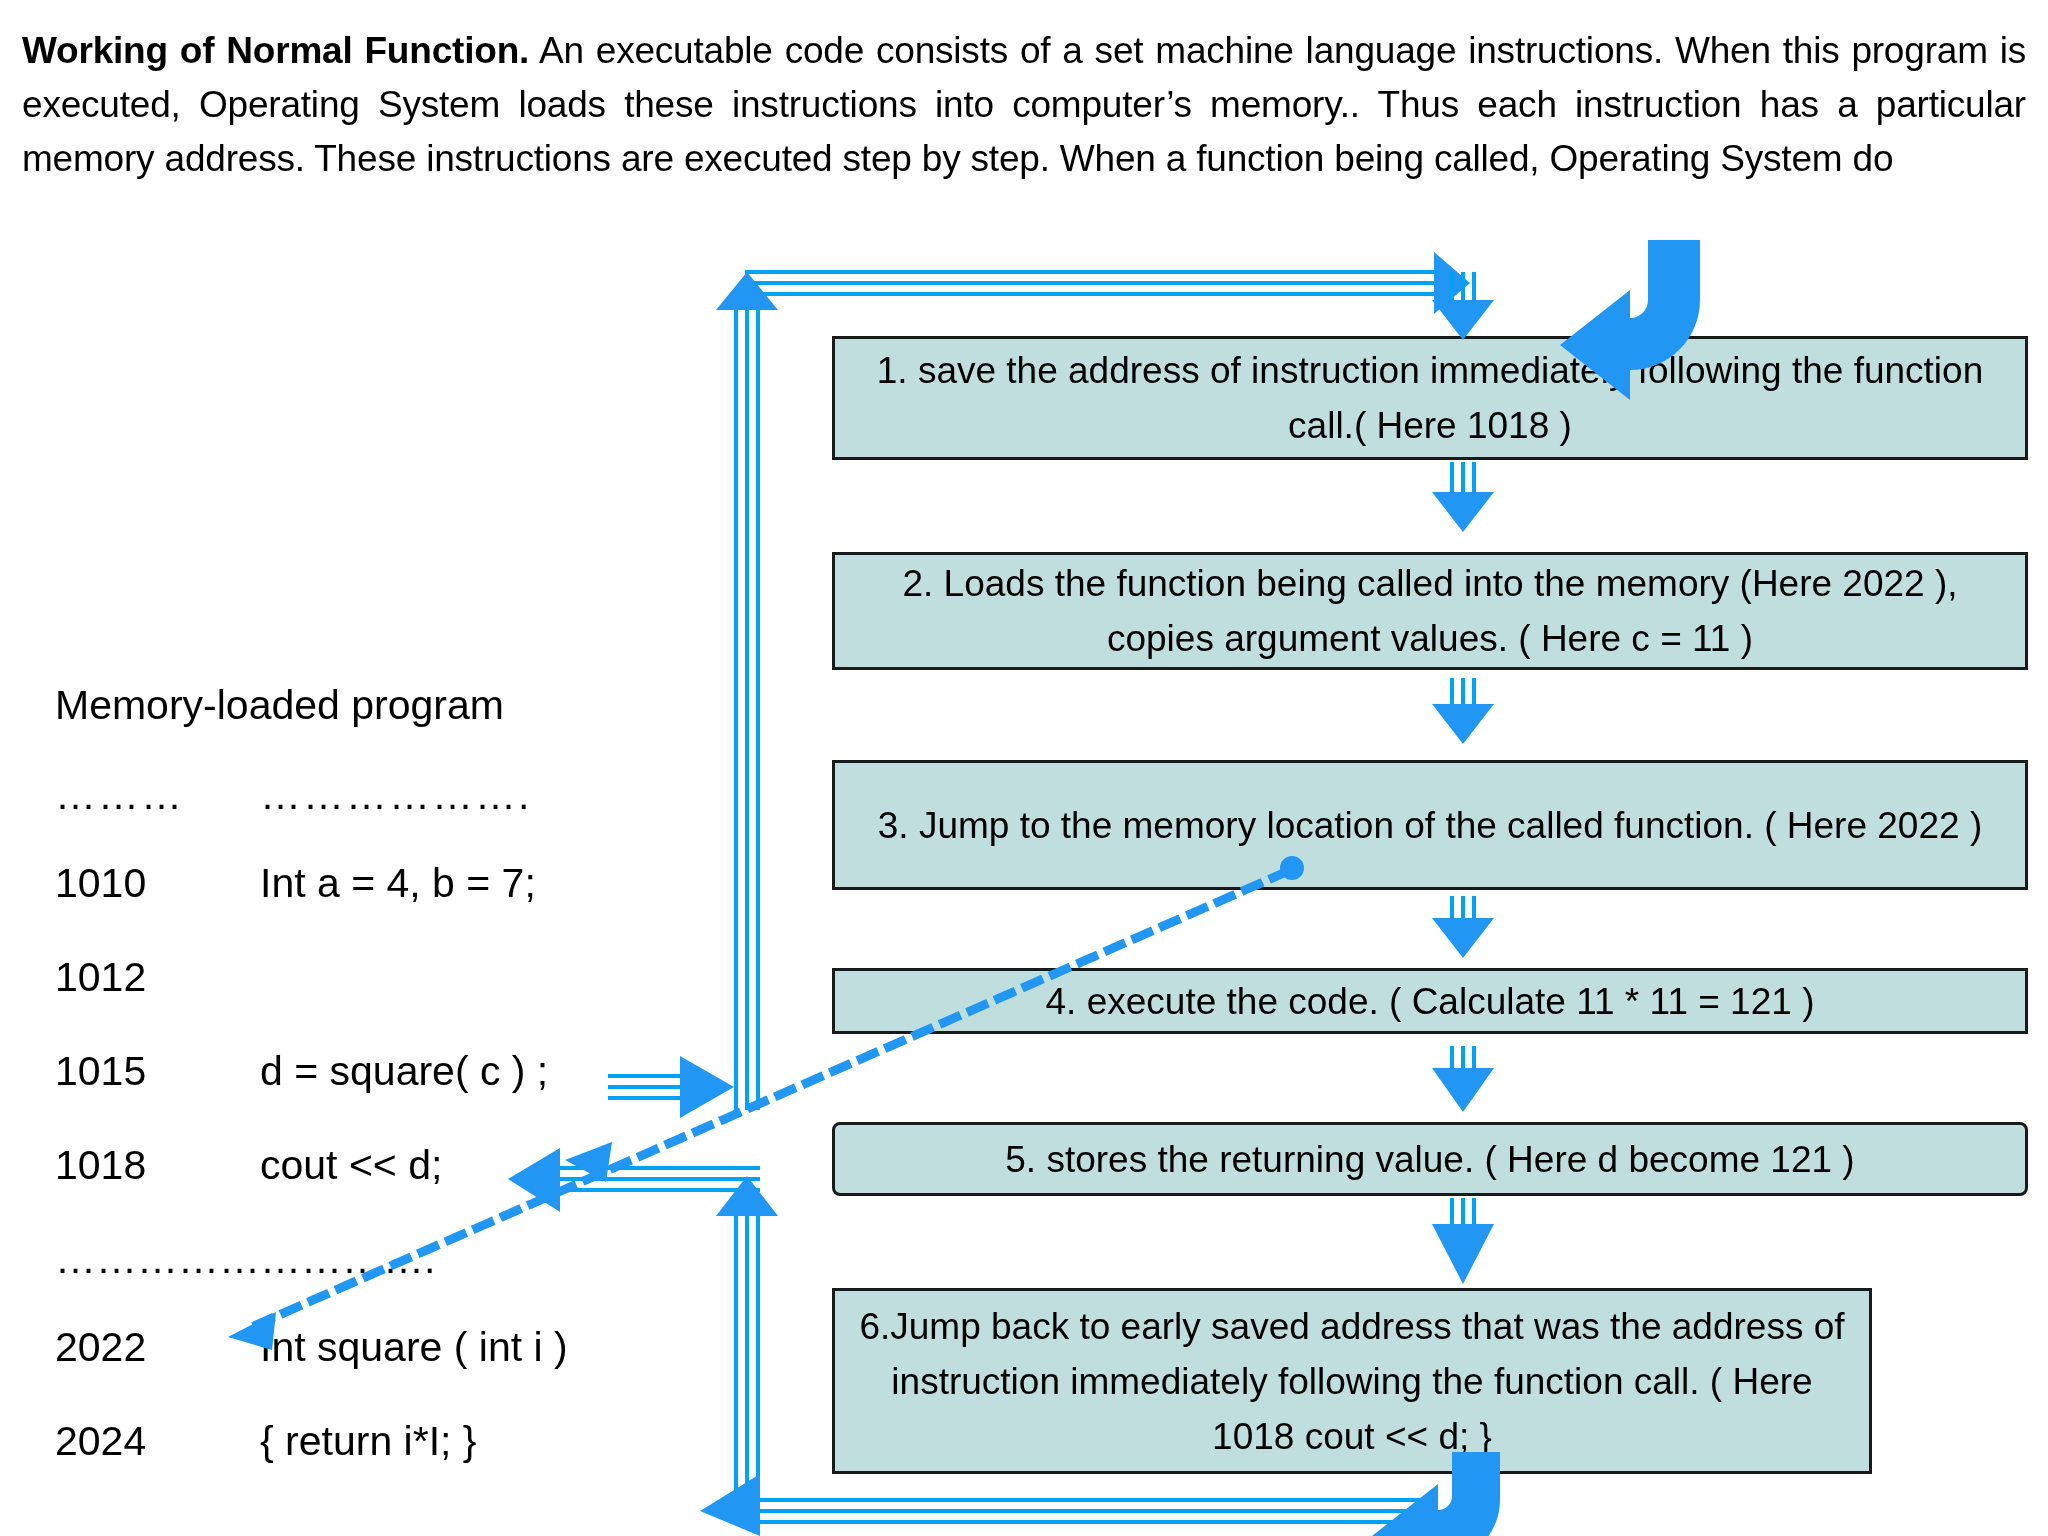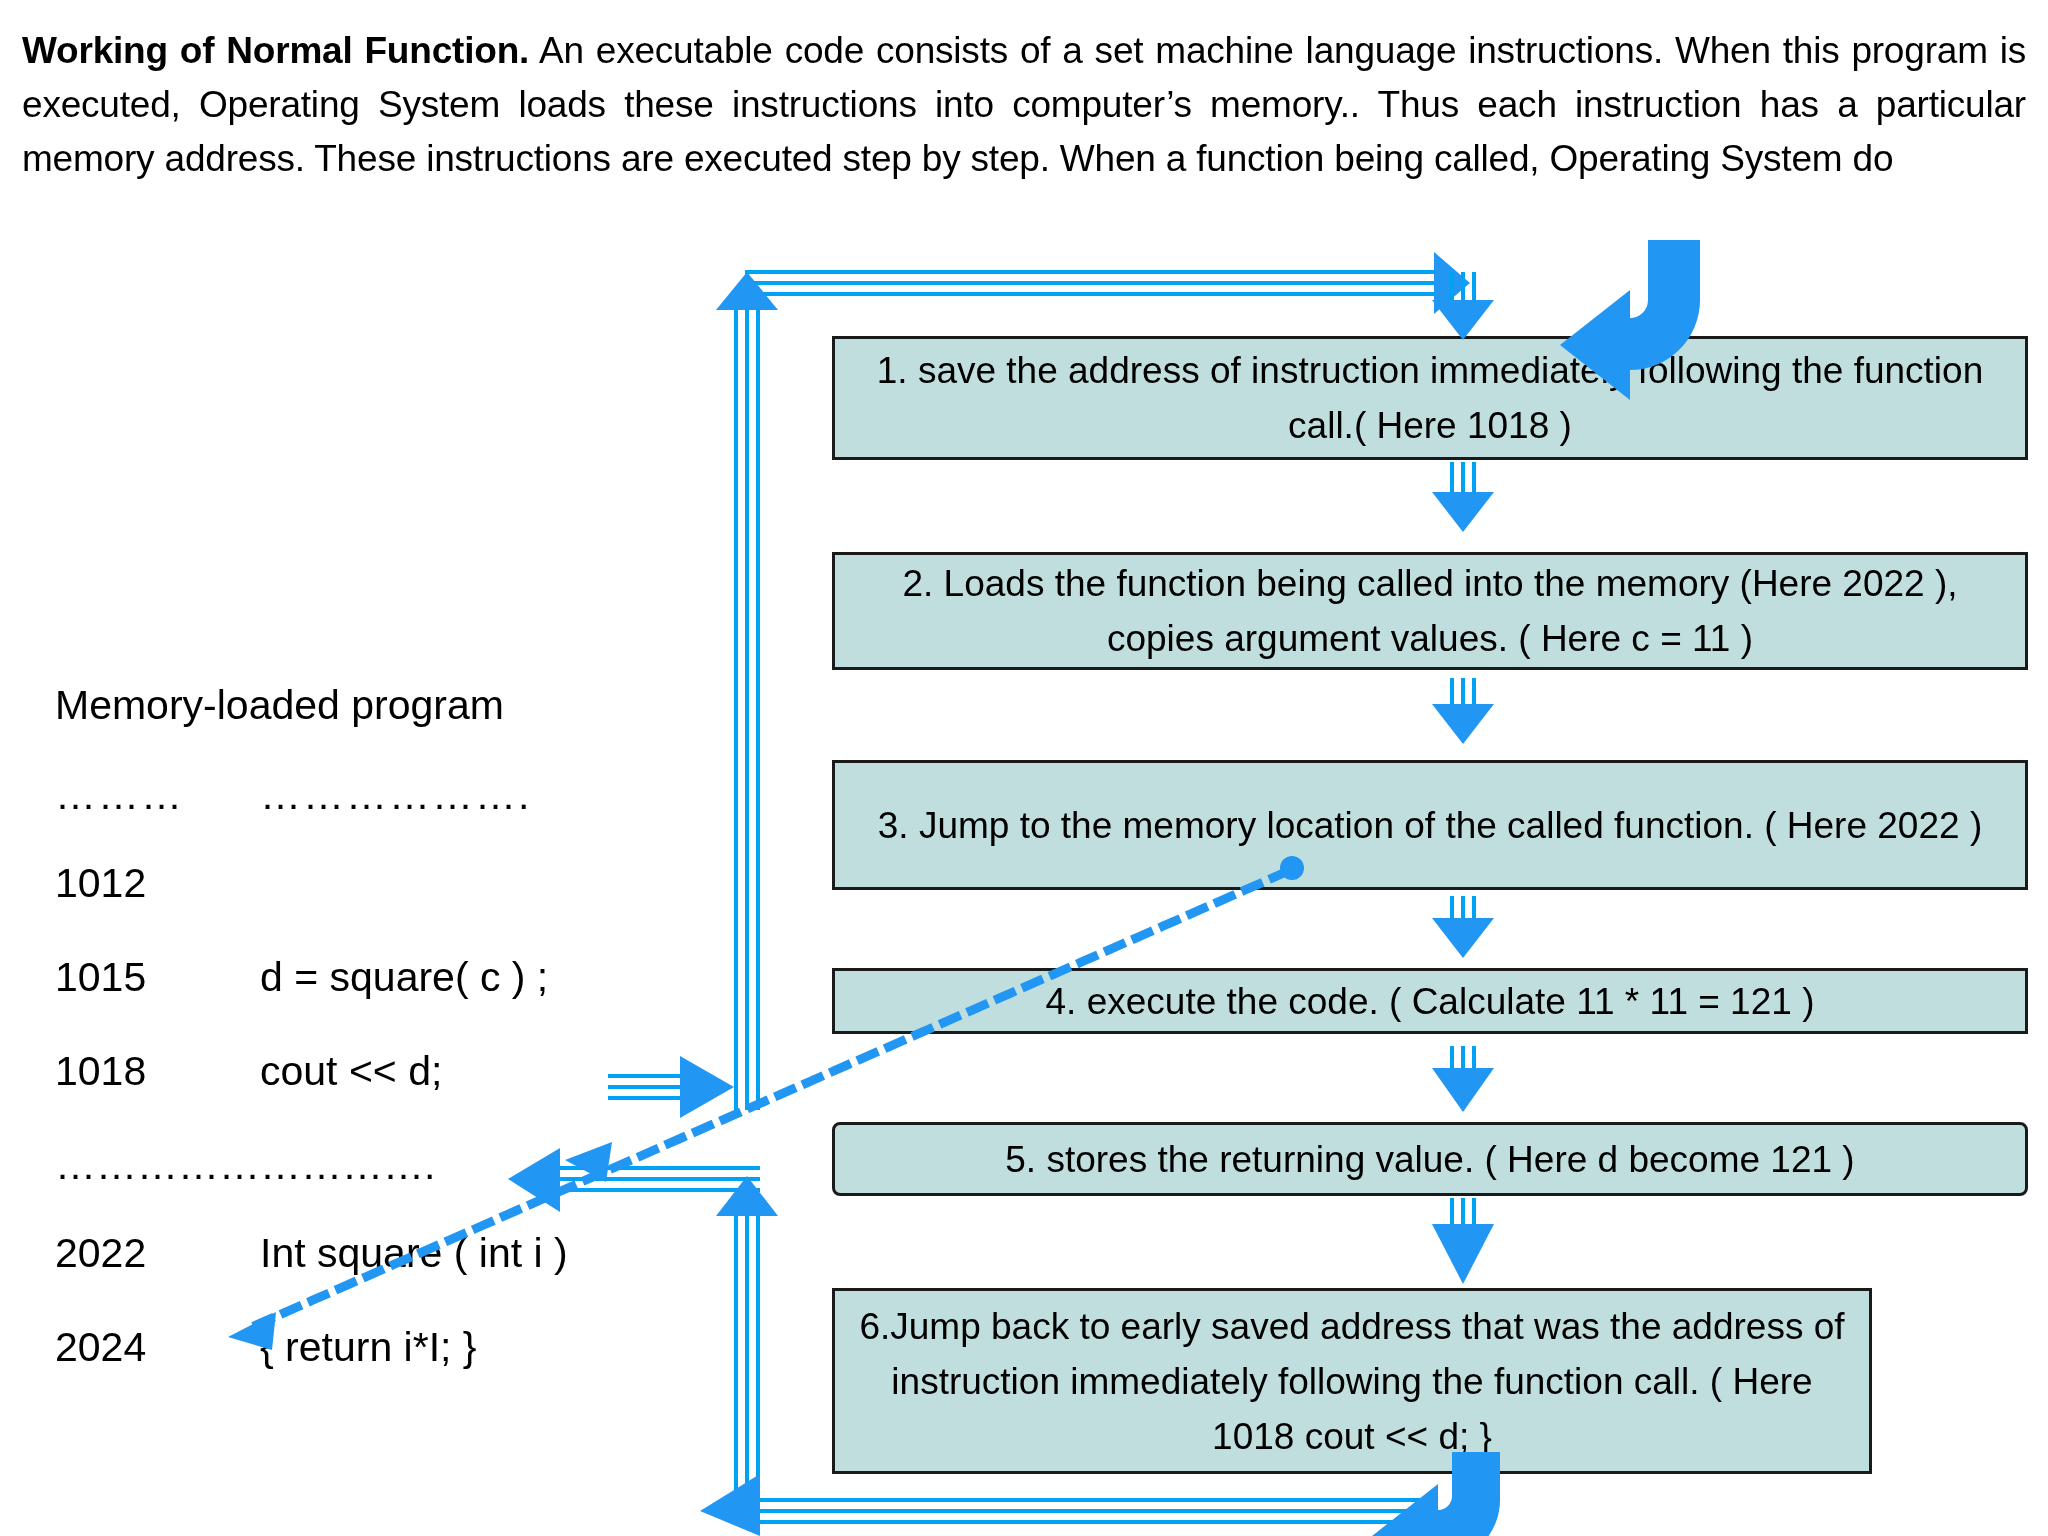--- a/index.html
+++ b/index.html
@@ -113,20 +113,24 @@
 <div id="intro-paragraph"><span class="lead">Working of Normal Function.</span> <span>An executable code consists of a set machine language instructions. When this program is executed, Operating  System loads these instructions into computer’s memory.. Thus each instruction has a particular memory address. These instructions are executed step by step. When a function being called, Operating  System do</span></div>
 
 <div id="memory-panel">
   <div id="memory-title">Memory-loaded program</div>
 
   <div class="mem-row dots">
     <span class="mem-addr">………</span>
     <span class="mem-code">……………….</span>
   </div>
 
+  <div class="mem-row">
+    <span class="mem-addr">1010</span>
+    <span class="mem-code">Int a = 4, b = 7;</span>
+  </div>
 
   <div class="mem-row">
     <span class="mem-addr">1012</span>
   </div>
 
   <div class="mem-row">
     <span class="mem-addr">1015</span>
     <span class="mem-code">d = square( c ) ;</span>
   </div>
 

